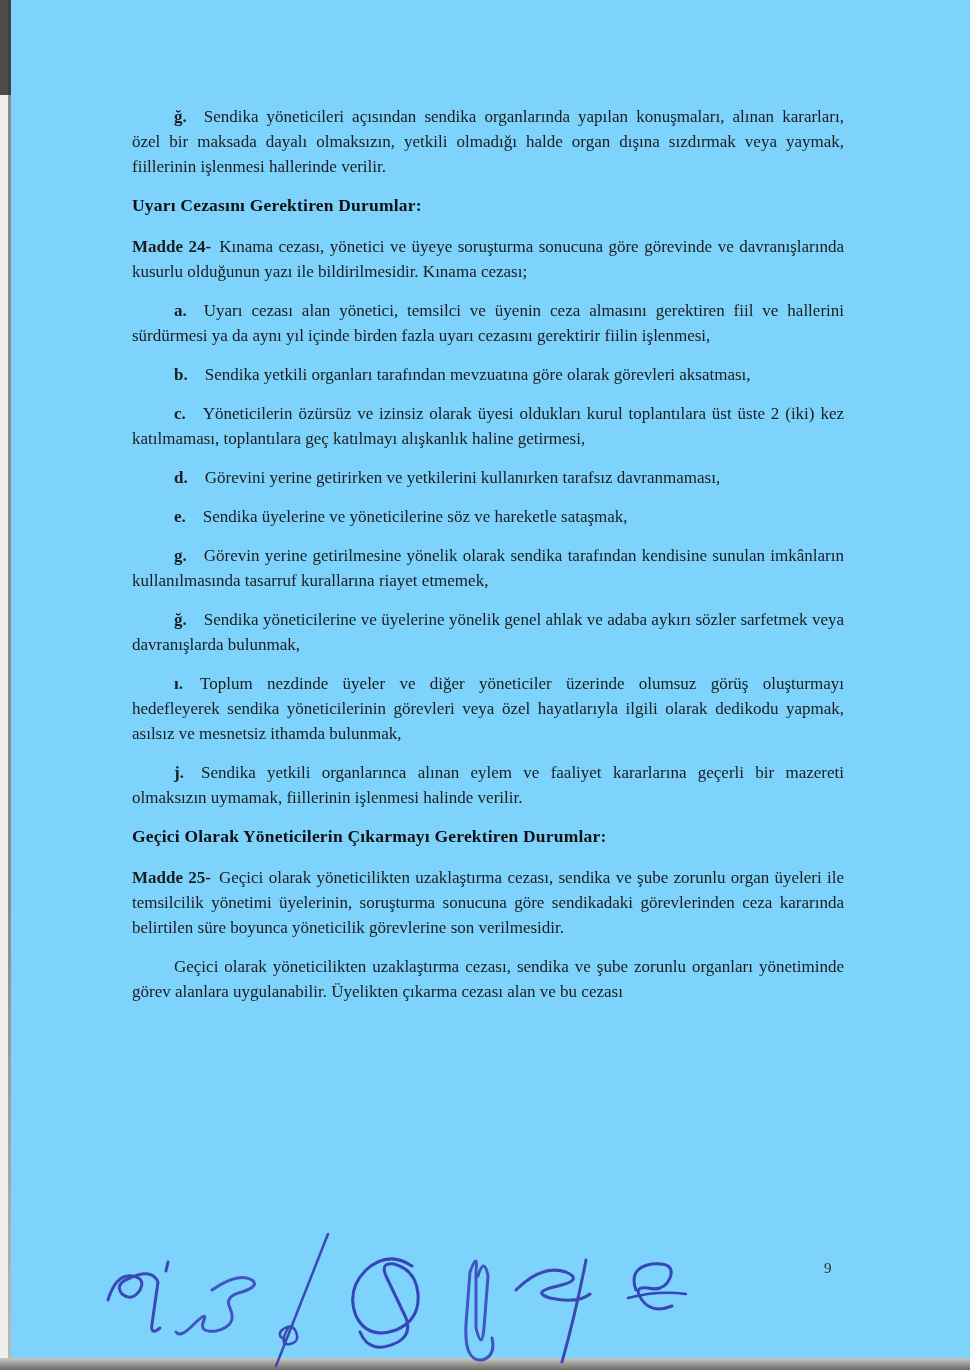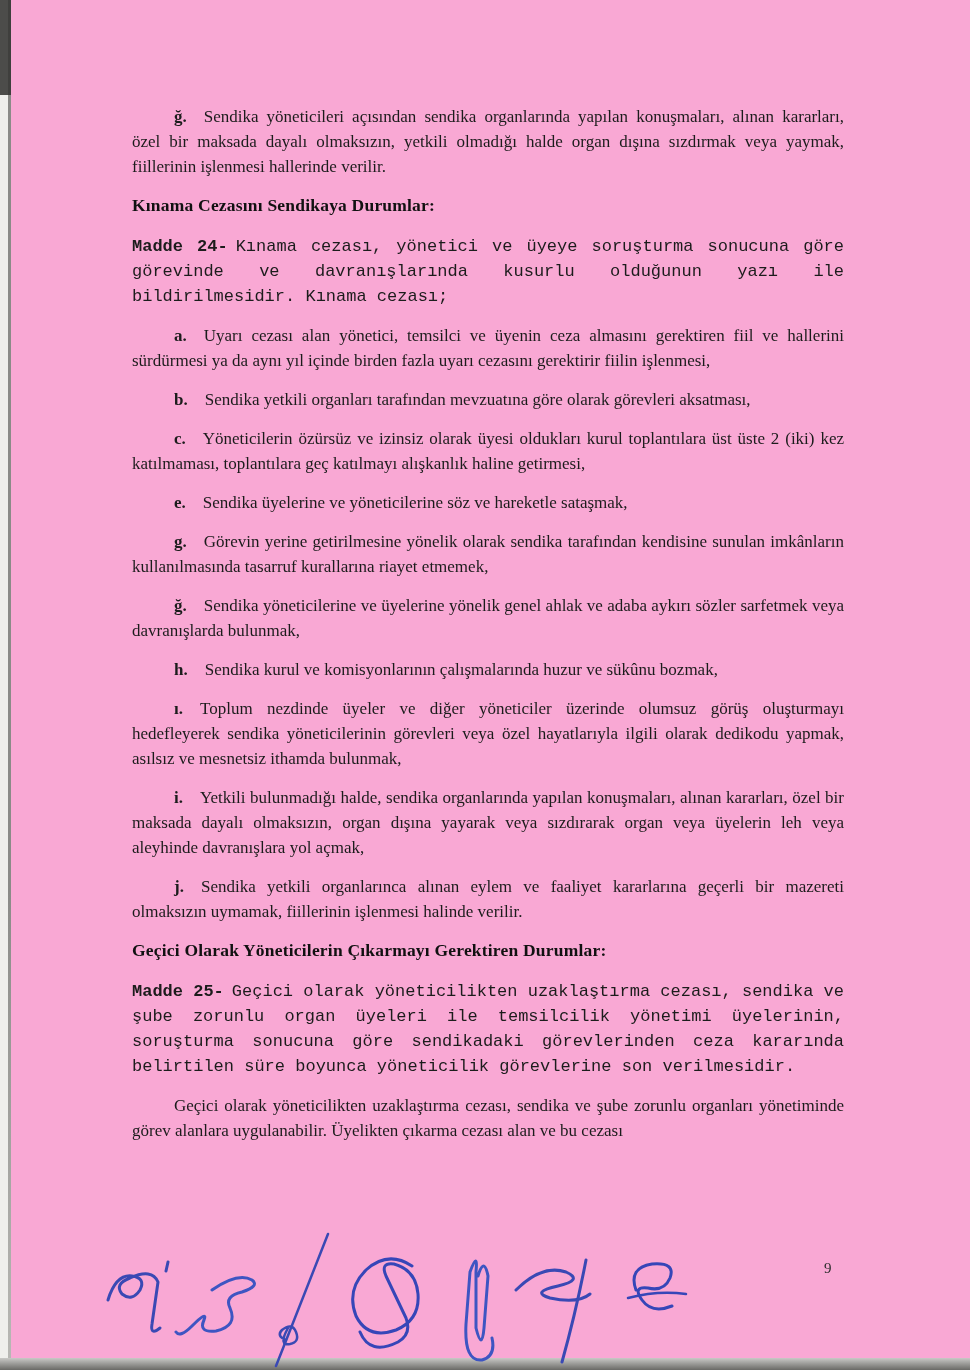--- a/index.html
+++ b/index.html
@@ -4,21 +4,21 @@
 <style>
   html,body{margin:0;padding:0;}
   body{
     background:#e8e8e6;
     font-family:"Liberation Serif","DejaVu Serif",serif;
   }
   .scan-page{
     position:relative;
     width:970px;height:1370px;
     margin:0 auto;
-    background:#f9a8d4;
+    background:#7dd3fc;
     overflow:hidden;
   }
   
   .edge-left-strip{
     position:absolute;left:0;top:0;width:8px;height:1370px;
     background:#efefec;
   }
   .edge-left-line{
     position:absolute;left:8px;top:0;width:3px;height:1370px;
     background:linear-gradient(180deg,#3f3f3d 0 95px,#8b8b88 95px 65%,#b9b9b5 100%);
@@ -38,21 +38,21 @@
     text-align:justify;
   }
   .content p,.content h2{margin:0 0 14px 0;}
   h2.doc-heading{
     font-size:17.5px;font-weight:bold;color:#111;
     text-align:left;margin-top:10px;margin-bottom:16px;
     letter-spacing:.2px;
   }
   p.item{text-indent:42px;}
   p.para-indent{text-indent:42px;}
-  p.madde{text-indent:0;font-family:Liberation Mono, monospace;}
+  p.madde{text-indent:0;}
   .lbl{font-weight:bold;margin-right:17px;}
   .madde .lbl{margin-right:8px;}
   
   .page-number{
     position:absolute;left:824px;top:1260px;
     font-size:15px;color:#2e2e2e;
   }
   
   .signatures{
     position:absolute;left:80px;top:1232px;width:620px;height:138px;
@@ -67,44 +67,43 @@
 
   <div class="edge-left-strip"></div>
   <div class="corner-top-left"></div>
   <div class="edge-left-line"></div>
   <div class="edge-bottom-strip"></div>
 
   <div class="content">
 
     <p class="item"><span class="lbl">ğ.</span><span>Sendika yöneticileri açısından sendika organlarında yapılan konuşmaları, alınan kararları, özel bir maksada dayalı olmaksızın, yetkili olmadığı halde organ dışına sızdırmak veya yaymak, fiillerinin işlenmesi hallerinde verilir.</span></p>
 
-    <h2 class="doc-heading">Kınama Cezasını Sendikaya Durumlar:</h2>
+    <h2 class="doc-heading">Uyarı Cezasını Gerektiren Durumlar:</h2>
 
     <p class="madde"><span class="lbl">Madde 24-</span><span>Kınama cezası, yönetici ve üyeye soruşturma sonucuna göre görevinde ve davranışlarında kusurlu olduğunun yazı ile bildirilmesidir. Kınama cezası;</span></p>
 
     <p class="item"><span class="lbl">a.</span><span>Uyarı cezası alan yönetici, temsilci ve üyenin ceza almasını gerektiren fiil ve hallerini sürdürmesi ya da aynı yıl içinde birden fazla uyarı cezasını gerektirir fiilin işlenmesi,</span></p>
 
     <p class="item"><span class="lbl">b.</span><span>Sendika yetkili organları tarafından mevzuatına göre olarak görevleri aksatması,</span></p>
 
     <p class="item"><span class="lbl">c.</span><span>Yöneticilerin özürsüz ve izinsiz olarak üyesi oldukları kurul toplantılara üst üste 2 (iki) kez katılmaması, toplantılara geç katılmayı alışkanlık haline getirmesi,</span></p>
 
 
+    <p class="item"><span class="lbl">d.</span><span>Görevini yerine getirirken ve yetkilerini kullanırken tarafsız davranmaması,</span></p>
 
     <p class="item"><span class="lbl">e.</span><span>Sendika üyelerine ve yöneticilerine söz ve hareketle sataşmak,</span></p>
 
 
     <p class="item"><span class="lbl">g.</span><span>Görevin yerine getirilmesine yönelik olarak sendika tarafından kendisine sunulan imkânların kullanılmasında tasarruf kurallarına riayet etmemek,</span></p>
 
     <p class="item"><span class="lbl">ğ.</span><span>Sendika yöneticilerine ve üyelerine yönelik genel ahlak ve adaba aykırı sözler sarfetmek veya davranışlarda bulunmak,</span></p>
 
-    <p class="item"><span class="lbl">h.</span><span>Sendika kurul ve komisyonlarının çalışmalarında huzur ve sükûnu bozmak,</span></p>
 
     <p class="item"><span class="lbl">ı.</span><span>Toplum nezdinde üyeler ve diğer yöneticiler üzerinde olumsuz görüş oluşturmayı hedefleyerek sendika yöneticilerinin görevleri veya özel hayatlarıyla ilgili olarak dedikodu yapmak, asılsız ve mesnetsiz ithamda bulunmak,</span></p>
 
-    <p class="item"><span class="lbl">i.</span><span>Yetkili bulunmadığı halde, sendika organlarında yapılan konuşmaları, alınan kararları, özel bir maksada dayalı olmaksızın, organ dışına yayarak veya sızdırarak organ veya üyelerin leh veya aleyhinde davranışlara yol açmak,</span></p>
 
     <p class="item"><span class="lbl">j.</span><span>Sendika yetkili organlarınca alınan eylem ve faaliyet kararlarına geçerli bir mazereti olmaksızın uymamak, fiillerinin işlenmesi halinde verilir.</span></p>
 
     <h2 class="doc-heading">Geçici Olarak Yöneticilerin Çıkarmayı Gerektiren Durumlar:</h2>
 
     <p class="madde"><span class="lbl">Madde 25-</span><span>Geçici olarak yöneticilikten uzaklaştırma cezası, sendika ve şube zorunlu organ üyeleri ile temsilcilik yönetimi üyelerinin, soruşturma sonucuna göre sendikadaki görevlerinden ceza kararında belirtilen süre boyunca yöneticilik görevlerine son verilmesidir.</span></p>
 
     <p class="para-indent">Geçici olarak yöneticilikten uzaklaştırma cezası, sendika ve şube zorunlu organları yönetiminde görev alanlara uygulanabilir. Üyelikten çıkarma cezası alan ve bu cezası</p>
 
   </div>

